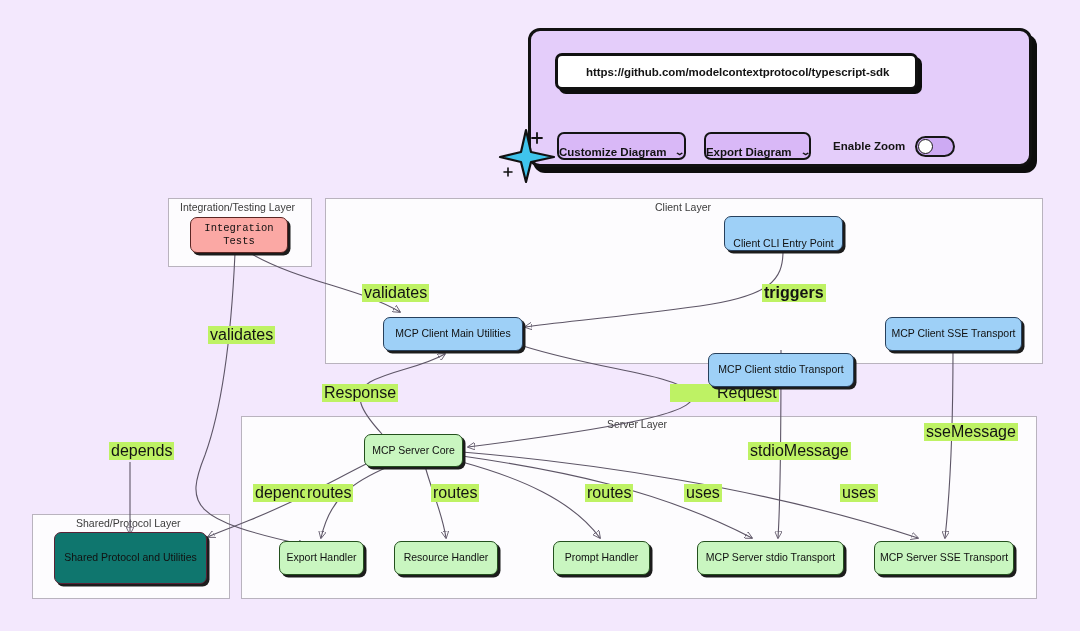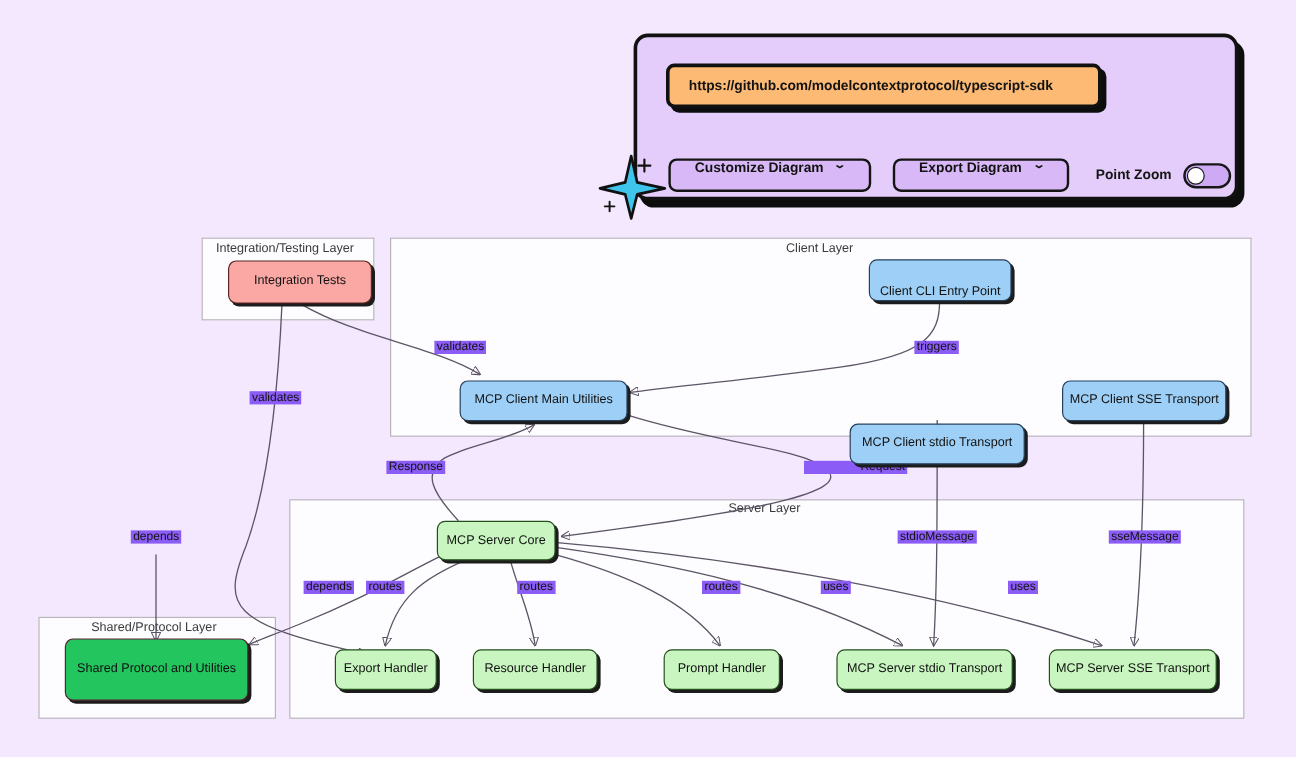--- a/index.html
+++ b/index.html
@@ -21,26 +21,26 @@
     border: 3px solid #111111;
     border-radius: 12px;
     box-shadow: 5px 6px 0 #0d0d0d;
   }
   .url-row {
     position: absolute; left: 24px; top: 22px;
     display: flex; align-items: center; gap: 18px;
   }
   .url-input {
     width: 363px; height: 37px;
-    background: #fdba74;
+    background: #ffffff;
     border: 3px solid #111111;
     border-radius: 7px;
     box-shadow: 4px 4px 0 #0d0d0d;
     display: flex; align-items: center;
-    padding: 0 16px;
+    padding: 0 28px;
     font-size: 11.5px;
     font-weight: bold;
     color: #131313;
     letter-spacing: -0.05px;
     white-space: nowrap;
     overflow: hidden;
   }
   .diagram-btn {
     width: 88px; height: 41px;
     background: #c79bf2;
@@ -53,22 +53,22 @@
   }
   .ctrl-row {
     position: absolute; left: 26px; top: 101px;
     display: flex; align-items: center;
   }
   .dropdown-btn {
     height: 28px;
     background: #d9b8f7;
     border: 2.5px solid #141414;
     border-radius: 7px;
-    display: flex; align-items: flex-start; gap: 10px;
-    padding: 0 20px;
+    display: flex; align-items: flex-end; gap: 10px;
+    padding: 0 0;
     font-size: 11.5px; font-weight: bold; color: #121212;
     cursor: pointer;
   }
   .dropdown-btn .chev { font-size: 9px; line-height: 1; transform: scaleX(1.5) translateY(-1px); }
   .ctrl-gap { width: 18px; }
   .zoom-label {
     margin-left: 22px;
     font-size: 11.5px; font-weight: bold; color: #141414;
     white-space: nowrap;
   }
@@ -113,28 +113,28 @@
     text-align: center;
     border-radius: 7px;
     font-size: 10.5px;
     line-height: 1.25;
     color: #111111;
     cursor: pointer;
   }
   .node.blue  { background: #9ed0f7; border: 1.6px solid #27405c; box-shadow: 2.5px 2.5px 0 #1c1c1c; }
   .node.green { background: #c9f6c0; border: 1.6px solid #23501d; box-shadow: 2.5px 2.5px 0 #1c1c1c; }
   .node.red   { background: #fba8a4; border: 1.6px solid #5a2523; box-shadow: 2.5px 2.5px 0 #1c1c1c; }
-  .node.pink  { background: #22c55e; border: 1.6px solid #5a2236; box-shadow: 2.5px 2.5px 0 #1c1c1c; }
+  .node.pink  { background: #0f766e; border: 1.6px solid #5a2236; box-shadow: 2.5px 2.5px 0 #1c1c1c; }
 
   
   .edge-label {
     position: absolute;
-    font-size: 10px;
+    font-size: 16px;
     color: #131313;
-    background: #8b5cf6;
+    background: #bef264;
     padding: 0 2px;
     white-space: nowrap;
   }
 
   svg.edges { position: absolute; left: 0; top: 0; width: 1080px; height: 631px; pointer-events: none; }
   svg.edges path { fill: none; stroke: #5d5566; stroke-width: 1.1; }
 </style>
 </head>
 <body>
 
@@ -185,34 +185,34 @@
 
       <path d="M 462 452 C 580 462 760 486 918 538" marker-end="url(#ah)"></path>
 
       <path d="M 781 350 C 781 430 781 490 778 538" marker-end="url(#ah)"></path>
 
       <path d="M 953 350 C 953 430 950 492 945 538" marker-end="url(#ah)"></path>
     </svg>
 
     <div class="edge-label" style="left:362px; top:284px;">validates</div>
     <div class="edge-label" style="left:208px; top:326px;">validates</div>
-    <div class="edge-label" style="left:762px; top:284px;">triggers</div>
+    <div class="edge-label" style="left:762px; top:284px;font-weight:bold;">triggers</div>
     <div class="edge-label" style="left:322px; top:384px;">Response</div>
     <div class="edge-label" style="left:670px; top:384px;padding-left:47px;">Request</div>
     <div class="edge-label" style="left:109px; top:442px;">depends</div>
     <div class="edge-label" style="left:253px; top:484px;">depends</div>
     <div class="edge-label" style="left:305px; top:484px;">routes</div>
     <div class="edge-label" style="left:431px; top:484px;">routes</div>
     <div class="edge-label" style="left:585px; top:484px;">routes</div>
     <div class="edge-label" style="left:684px; top:484px;">uses</div>
     <div class="edge-label" style="left:840px; top:484px;">uses</div>
     <div class="edge-label" style="left:748px; top:442px;">stdioMessage</div>
-    <div class="edge-label" style="left:924px; top:442px;">sseMessage</div>
-
-    <div class="node red" style="left:190px; top:217px; width:120px; height:36px;">
+    <div class="edge-label" style="left:924px; top:423px;">sseMessage</div>
+
+    <div class="node red" style="left:190px; top:217px; width:98px; height:36px;font-family:Liberation Mono, monospace;">
       <span>Integration Tests</span>
     </div>
 
     <div class="node blue" style="left:724px; top:216px; width:119px; height:35px;align-items:flex-end;">
       <span>Client CLI Entry Point</span>
     </div>
 
     <div class="node blue" style="left:383px; top:317px; width:140px; height:34px;">
       <span>MCP Client Main Utilities</span>
     </div>
@@ -264,21 +264,21 @@
     <div class="ctrl-row">
       <div class="dropdown-btn">
         <span>Customize Diagram</span>
         <span class="chev">⌄</span>
       </div>
       <div class="ctrl-gap"></div>
       <div class="dropdown-btn">
         <span>Export Diagram</span>
         <span class="chev">⌄</span>
       </div>
-      <div class="zoom-label">Point Zoom</div>
+      <div class="zoom-label">Enable Zoom</div>
       <div class="toggle">
         <div class="knob"></div>
       </div>
     </div>
   </div>
 
   <div class="sparkle">
     <svg width="64" height="58" viewBox="0 0 64 58">
       <path d="M 29 4 L 34 26 L 57 31 L 34 36 L 29 56 L 24 36 L 3 31 L 24 26 Z" fill="#3fc4ec" stroke="#111111" stroke-width="2.2" stroke-linejoin="round"></path>
       <path d="M 40 7 L 40 17 M 35 12 L 45 12" stroke="#111111" stroke-width="1.8" stroke-linecap="round"></path>

